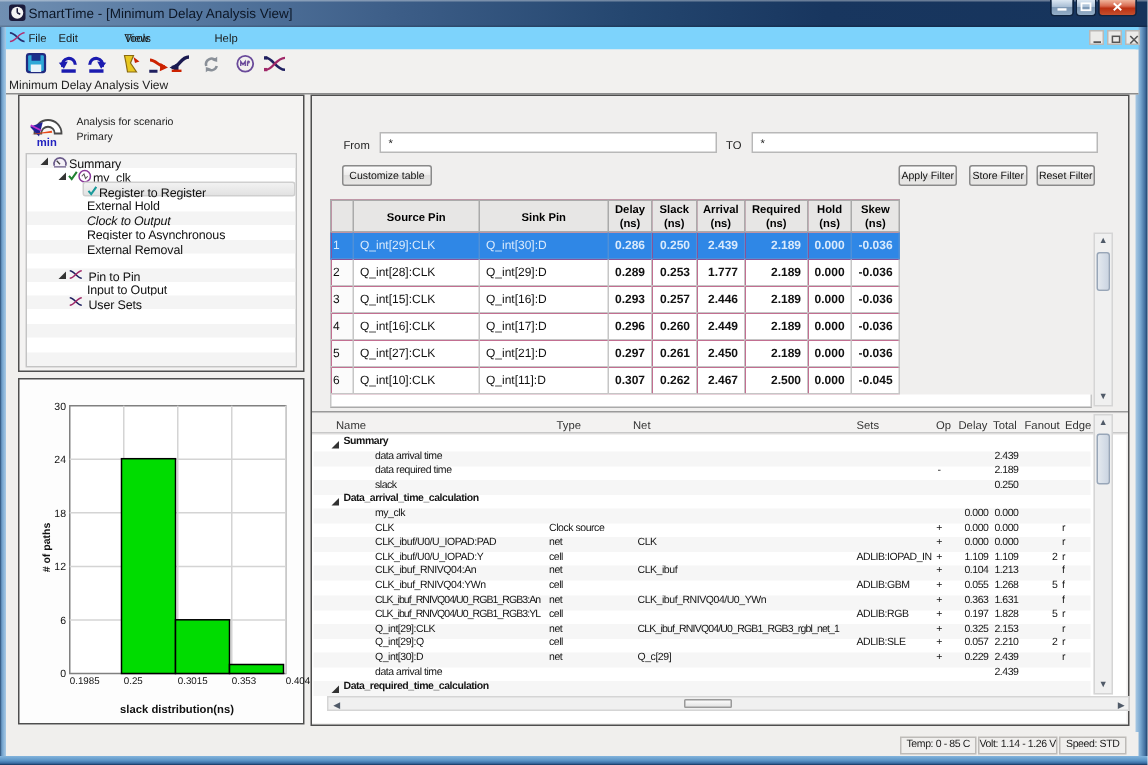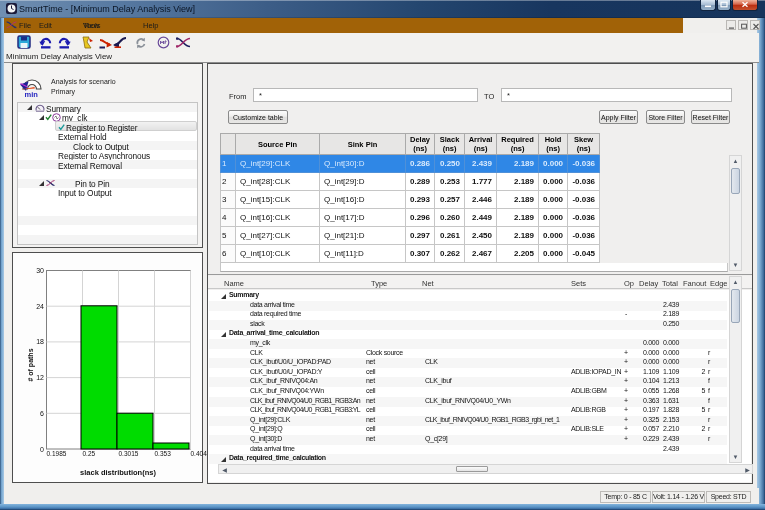--- a/index.html
+++ b/index.html
@@ -16,21 +16,21 @@
   background:linear-gradient(to right,#a9c9e4 0%,#7aa8d0 40%,#426f9f 80%,#1d3d68 100%); }
 #frameB { position:absolute; left:0; top:504px; width:765px; height:6px;
   background:linear-gradient(to bottom,#83b4dc 0%,#5b94c6 50%,#3a6da4 80%,#16345c 100%); }
 
 .capbtn { position:absolute; top:0; height:11px; border:1px solid #10243f; border-top:none;
   border-radius:0 0 3px 3px; }
 #btnmin { left:700px; width:16px; background:linear-gradient(#dce8f3 0%,#a9bed4 45%,#7e99b5 50%,#95afc8 100%); }
 #btnmax { left:717px; width:14px; background:linear-gradient(#dce8f3 0%,#a9bed4 45%,#7e99b5 50%,#95afc8 100%); }
 #btnclose { left:732px; width:26px; background:linear-gradient(#f0b49c 0%,#d86a50 40%,#bb3012 55%,#c4502e 100%); }
 
-#menubar { position:absolute; left:4px; top:18px; width:679px; height:15px; background:#a16207; }
+#menubar { position:absolute; left:4px; top:18px; width:755px; height:15px; background:#7dd3fc; }
 .menuitem { position:absolute; top:3px; font-size:7.5px; color:#1b1b1b; }
 .mdibtn { position:absolute; top:2px; width:10px; height:10px; background:#ecebe9; border:1px solid #bab8b5;
   font-size:6.5px; color:#666; text-align:center; line-height:9px; }
 #toolbar { position:absolute; left:4px; top:33px; width:755px; height:19px; background:#f2f1ef; }
 #labelbar { position:absolute; left:4px; top:52px; width:755px; height:11px; background:#f2f1ef;
   border-bottom:1px solid #8c8c8c; font-size:8px; color:#222; padding-left:2px; }
 
 .panel { position:absolute; background:#fdfdfd; border:1px solid #4e4e4e; }
 #treepanel { left:12px; top:63px; width:191px; height:185px; background:#f4f3f2; }
 #histpanel { left:12px; top:252px; width:191px; height:231px; }
@@ -217,40 +217,47 @@
           <div class="tsel" style="top:-1px;"></div>
           <svg width="7" height="8" viewBox="0 0 7 8" style="left:40px;top:0.5px;">
             <path d="M1 4.2 L2.8 6.4 L6.2 1.6" stroke="#1a9a9a" stroke-width="1.4" fill="none"></path>
           </svg>
           <span class="abs" style="left:48px;top:0.5px;">Register to Register</span>
         </div>
         <div class="trow" style="top:28.8px;">
           <span class="abs" style="left:40px;top:0.5px;">External Hold</span>
         </div>
         <div class="trow alt" style="top:38.3px;">
-          <span class="abs" style="left:55px;top:0.5px;">Clock to Output</span>
+          <span class="abs" style="left:40px;top:0.5px;font-style:italic;">Clock to Output</span>
         </div>
         <div class="trow" style="top:47.8px;">
           <span class="abs" style="left:40px;top:0.5px;">Register to Asynchronous</span>
         </div>
         <div class="trow alt" style="top:57.0px;">
           <span class="abs" style="left:40px;top:0.5px;">External Removal</span>
         </div>
         <div class="trow alt" style="top:75.6px;">
           <svg width="7" height="7" viewBox="0 0 7 7" style="left:20px;top:1px;">
             <path d="M6 1 L6 6 L1 6 Z" fill="#333"></path>
           </svg>
           <svg width="9" height="8" viewBox="0 0 9 8" style="left:28px;top:0px;">
             <path d="M0.5 1.5 C3.5 1.5 5.5 6.5 8.5 6.5" stroke="#202060" stroke-width="1.1" fill="none"></path>
             <path d="M0.5 6.5 C3.5 6.5 5.5 1.5 8.5 1.5" stroke="#a02868" stroke-width="1" fill="none"></path>
           </svg>
-          <span class="abs" style="left:57px;top:0.5px;">Pin to Pin</span>
+          <span class="abs" style="left:41px;top:0.5px;">Pin to Pin</span>
         </div>
         <div class="trow" style="top:84.8px;">
           <span class="abs" style="left:40px;top:0.5px;">Input to Output</span>
+        </div>
+        <div class="trow alt" style="top:94.0px;">
+          <svg width="9" height="8" viewBox="0 0 9 8" style="left:28px;top:0px;">
+            <path d="M0.5 1.5 C3.5 1.5 5.5 6.5 8.5 6.5" stroke="#202060" stroke-width="1.1" fill="none"></path>
+            <path d="M0.5 6.5 C3.5 6.5 5.5 1.5 8.5 1.5" stroke="#a02868" stroke-width="1" fill="none"></path>
+          </svg>
+          <span class="abs" style="left:41px;top:0.5px;">User Sets</span>
         </div>
         <div class="trow alt" style="top:112.8px;"></div>
         <div class="trow alt" style="top:131.6px;"></div>
       </div>
     </div>
     <div class="panel" id="histpanel">
       <svg width="189" height="229" viewBox="0 0 189 229" style="left:0;top:0;">
         <rect x="33.5" y="17.5" width="144" height="178.5" fill="#fff" stroke="#808080" stroke-width="1"></rect>
         <line x1="69.5" y1="17.5" x2="69.5" y2="196" stroke="#d4d4d4" stroke-width="1"></line>
         <line x1="105.5" y1="17.5" x2="105.5" y2="196" stroke="#d4d4d4" stroke-width="1"></line>
@@ -366,21 +373,21 @@
             <td class="num">0.000</td>
             <td class="num">-0.036</td>
           </tr>
           <tr>
             <td class="rn">6</td>
             <td>Q_int[10]:CLK</td>
             <td>Q_int[11]:D</td>
             <td class="num">0.307</td>
             <td class="num">0.262</td>
             <td class="num">2.467</td>
-            <td class="num">2.205</td>
+            <td class="num">2.500</td>
             <td class="num">0.000</td>
             <td class="num">-0.045</td>
           </tr>
         </tbody>
       </table>
       <div class="abs" style="left:12px;top:199px;width:508px;height:9px;background:#fff;border-left:1px solid #c6c6c6;border-right:1px solid #c6c6c6;border-bottom:1px solid #aaa;"></div>
       <div class="sbv" style="left:521px;top:91px;height:116px;">
  <div class="sbarrow" style="top:2px;">▲</div>
  <div class="sbthumb" style="left:1px;top:12px;width:9px;height:26px;"></div>
  <div class="sbarrow" style="bottom:2px;">▼</div>

